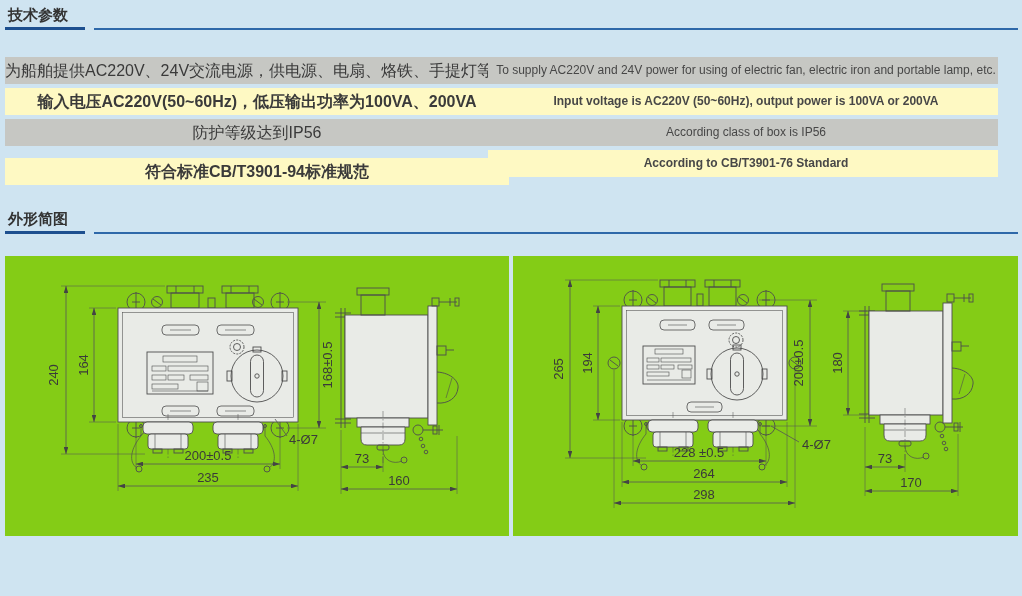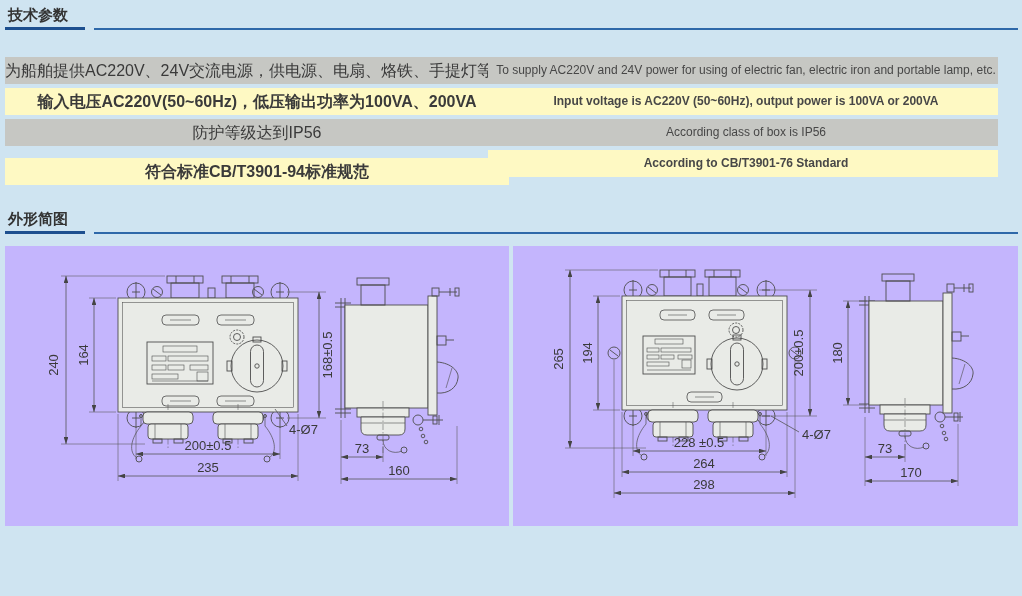--- a/index.html
+++ b/index.html
@@ -17,21 +17,21 @@
   .sec-underline-dark{position:absolute;left:5px;width:80px;height:3px;background:#1d4f8f;}
   .sec-underline-thin{position:absolute;right:4px;height:2px;background:#2e68a9;}
   .cell{
     position:absolute;height:27px;line-height:27px;
     text-align:center;white-space:nowrap;overflow:hidden;
   }
   .cell.zh{left:5px;width:504px;font-size:16px;color:#3a3a3a;}
   .cell.en{left:488px;width:504px;font-size:12px;color:#474747;padding-left:6px;}
   .row-gray{background:#c6c7c3;}
   .row-light{background:#fef9c3;font-weight:bold;}
-  .panel{position:absolute;top:246px;height:280px;background:#c4b5fd;}
+  .panel{position:absolute;top:256px;height:280px;background:#84cc16;}
   #panel-left{left:5px;width:504px;}
   #panel-right{left:513px;width:505px;}
   .panel svg{position:absolute;left:0;top:0;}
   .model-label{
     position:absolute;bottom:14px;right:14px;
     font-size:19px;color:#555;letter-spacing:1px;
   }
   #panel-right .model-label{right:8px;}
   .dt{font:13px "Liberation Sans","DejaVu Sans",sans-serif;fill:#3a3a3a;}
 </style>

